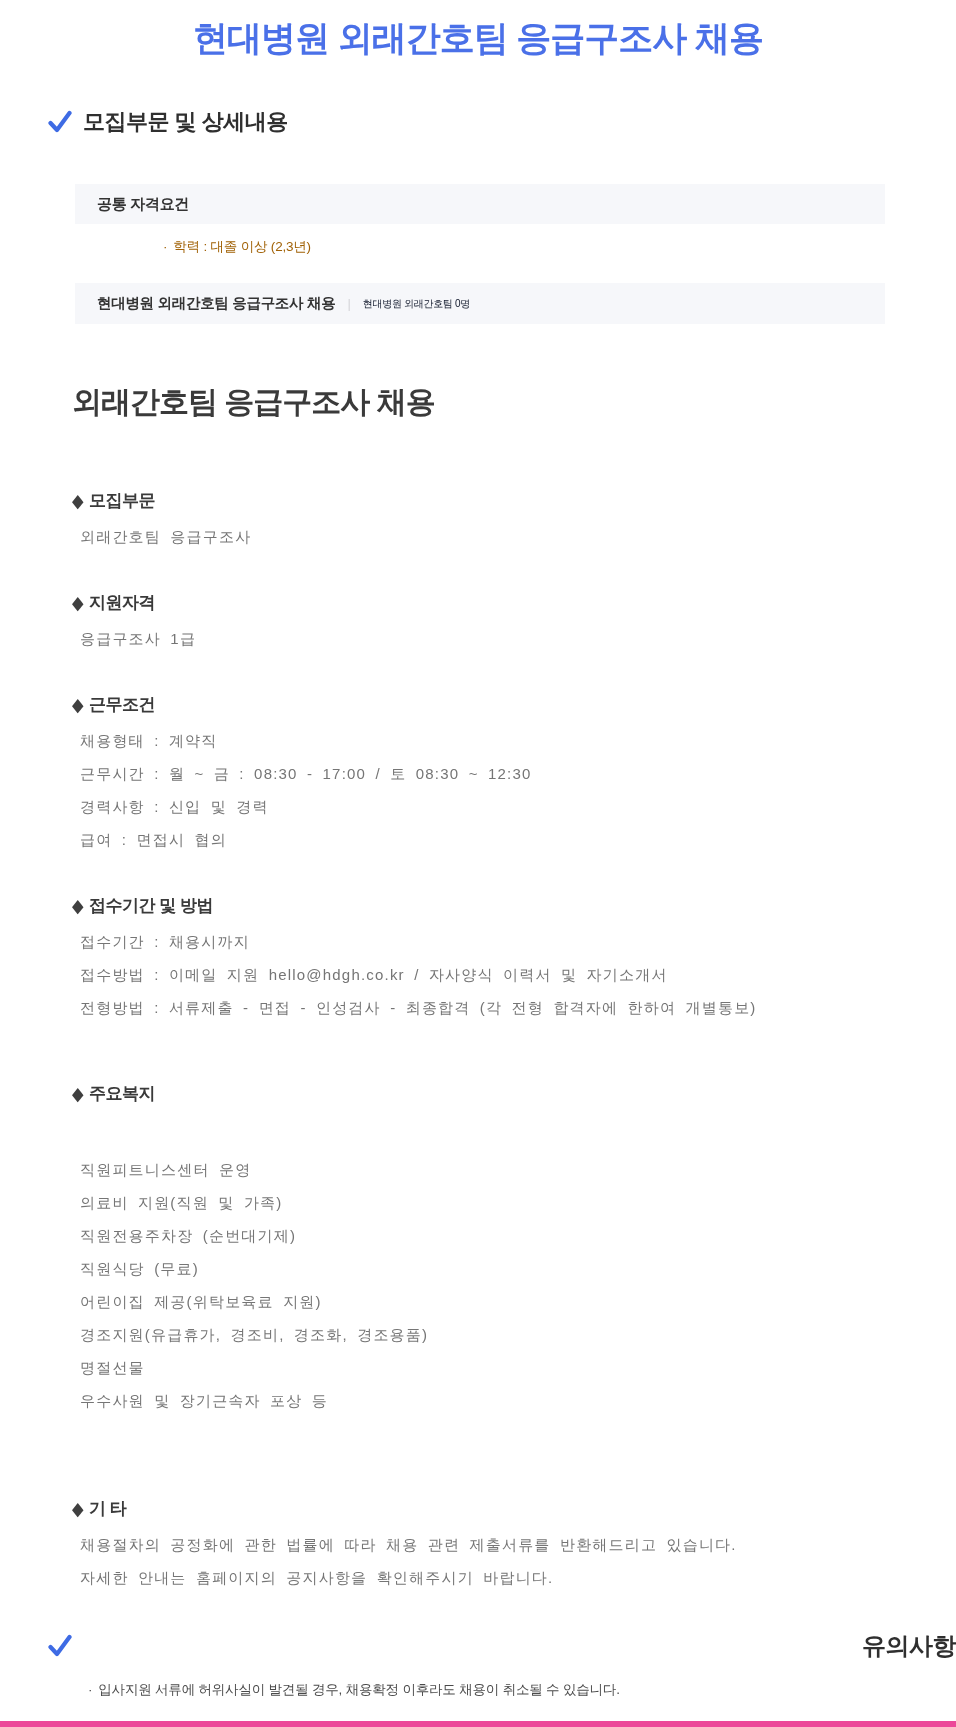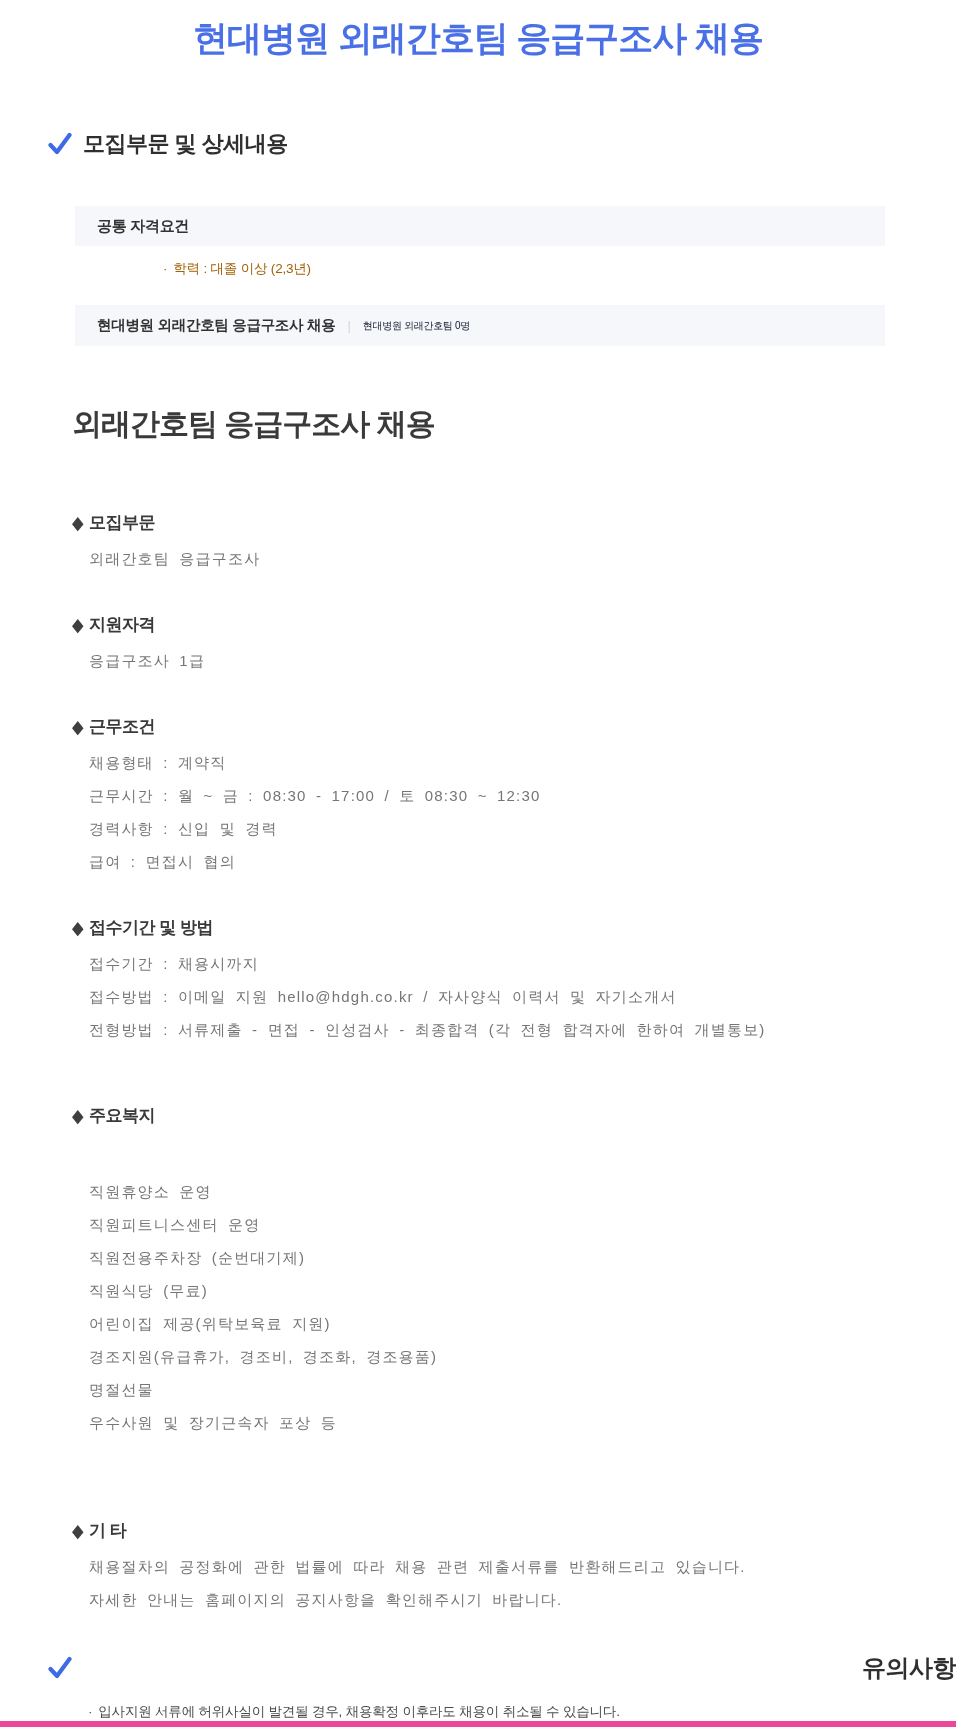--- a/index.html
+++ b/index.html
@@ -31,21 +31,21 @@
   
   .section-header {
     display: flex;
     align-items: center;
     gap: 11px;
     padding-left: 48px;
     color: #2f2f2f;
     font-weight: 600;
     letter-spacing: -0.5px;
   }
-  .section-header.top { margin-top: 69px; font-size: 22px; }
+  .section-header.top { margin-top: 47px; font-size: 22px; }
   .section-header.bottom { margin-top: 42px; font-size: 24px; justify-content: space-between; }
   .check-icon { display: inline-flex; width: 24px; height: 26px; flex: 0 0 auto; }
 
   
   .content { margin-left: 75px; width: 810px; }
   .gray-box {
     margin-top: 47px;
     height: 40px;
     background: #f6f7fa;
     display: flex;
@@ -94,21 +94,21 @@
     gap: 6px;
     font-size: 17px;
     font-weight: 800;
     color: #3a3a3a;
     letter-spacing: -0.5px;
     margin-bottom: 15px;
   }
   .diamond { font-size: 15px; color: #3f3f3f; transform: scaleY(1.25); display: inline-block; }
   .detail-lines.gap-top { padding-top: 40px; }
   .detail-line {
-    margin-left: 17px;
+    margin-left: 8px;
     font-size: 15px;
     line-height: 20px;
     color: #757575;
     letter-spacing: 1.2px;
     word-spacing: 4px;
     margin-bottom: 13px;
   }
   .detail-lines .detail-line:last-child { margin-bottom: 0; }
 
   .notice-line {
@@ -203,22 +203,22 @@
           <p class="detail-line">전형방법 : 서류제출 - 면접 - 인성검사 - 최종합격 (각 전형 합격자에 한하여 개별통보)</p>
         </div>
     </div>
 
     <div class="detail-section gap-large">
       <div class="detail-title">
         <span class="diamond">◆</span>
         <span>주요복지</span>
       </div>
       <div class="detail-lines gap-top">
-          <p class="detail-line">직원휴양소 운영</p>
           <p class="detail-line">직원피트니스센터 운영</p>
+          <p class="detail-line">의료비 지원(직원 및 가족)</p>
           <p class="detail-line">직원전용주차장 (순번대기제)</p>
           <p class="detail-line">직원식당 (무료)</p>
           <p class="detail-line">어린이집 제공(위탁보육료 지원)</p>
           <p class="detail-line">경조지원(유급휴가, 경조비, 경조화, 경조용품)</p>
           <p class="detail-line">명절선물</p>
           <p class="detail-line">우수사원 및 장기근속자 포상 등</p>
         </div>
     </div>
 
     <div class="detail-section gap-xlarge">

